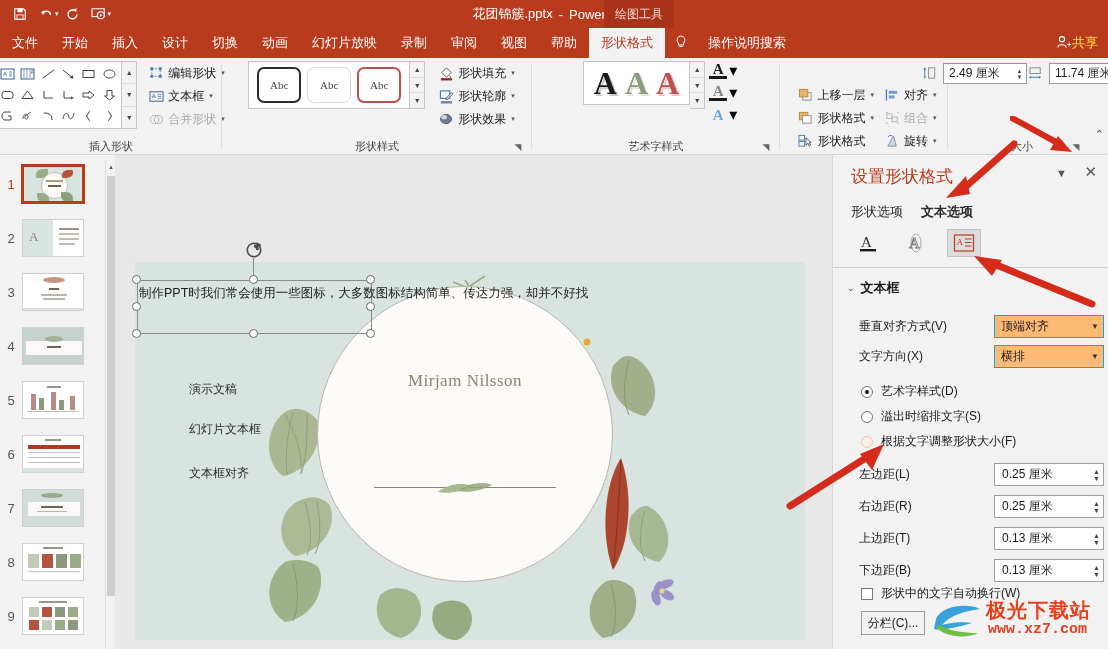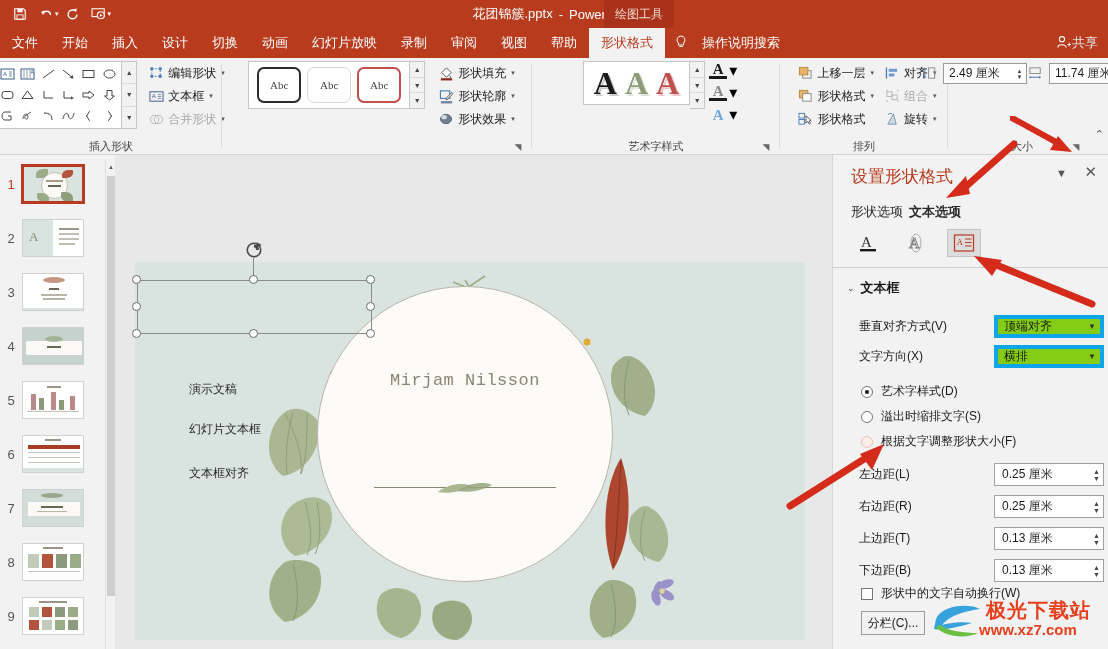--- a/index.html
+++ b/index.html
@@ -54,28 +54,28 @@
   .menubar {
     position: absolute; left: 0; top: 28px; width: 1108px; height: 30px;
     background: #b83b1e; display: flex; align-items: stretch;
   }
   .menu-item {
     padding: 0 12px; display: flex; align-items: center;
     color: #fff; font-size: 13px; white-space: nowrap;
   }
   .menu-item.active { background: #f2f2f2; color: #b83b1e; }
   .tellme {
-    display: flex; align-items: center; gap: 15px; padding: 0 10px;
+    display: flex; align-items: center; gap: 21px; padding: 0 10px;
     color: #fff; font-size: 13px;
   }
   .bulb { font-size: 13px; }
   .share-btn {
     position: absolute; right: 10px; top: 0; height: 30px;
     display: flex; align-items: center; gap: 0;
-    color: #e5e5e5; font-size: 13px;
+    color: #fde047; font-size: 13px;
   }
 
   
   .ribbon {
     position: absolute; left: 0; top: 58px; width: 1108px; height: 97px;
     background: #f2f2f2; border-bottom: 1px solid #d4d4d4;
   }
   .rgroup {
     position: absolute; top: 0; height: 96px;
     display: flex; flex-direction: column; align-items: center;
@@ -209,21 +209,21 @@
     background: #d9e3df; overflow: hidden;
   }
   .slide-inner { position: absolute; inset: 0; }
   .circle-card {
     position: absolute; left: 182px; top: 24px; width: 296px; height: 296px;
     border-radius: 50%; background: #fcfbf7; border: 1px solid #b9b5a8;
   }
   .sub-name {
     position: absolute; left: 0; right: 0; top: 84px; text-align: center;
     font-size: 17px; color: #8b8374; letter-spacing: 0.5px;
-    font-family: Liberation Mono, monospace;
+    font-family: Liberation Serif, serif;
   }
   .main-title {
     position: absolute; left: 0; right: 0; top: 118px; text-align: center;
     font-size: 32px; color: #3d3a33; letter-spacing: 2px;
     font-family: "Liberation Sans","DejaVu Sans",sans-serif;
   }
   .title-rule {
     position: absolute; left: 56px; right: 56px; top: 200px;
     height: 1px; background: #8b8374;
   }
@@ -271,21 +271,21 @@
     position: absolute; left: 18px; top: 10px; font-size: 17px; color: #b83b1e;
     font-family: "Liberation Sans","DejaVu Sans",sans-serif;
   }
   .pane-caret {
     position: absolute; right: 42px; top: 12px; font-size: 11px; color: #555;
   }
   .pane-close {
     position: absolute; right: 12px; top: 8px; font-size: 15px; color: #555;
   }
   .pane-tabs {
-    position: absolute; left: 18px; top: 48px; display: flex; gap: 6px;
+    position: absolute; left: 18px; top: 48px; display: flex; gap: 18px;
   }
   .pane-tab { font-size: 13px; color: #2b2b2b; }
   .pane-tab.active { font-weight: bold; }
   .icon-tabs {
     position: absolute; left: 18px; top: 74px; display: flex; gap: 14px; align-items: center;
   }
   .icon-tab {
     width: 34px; height: 28px; display: flex; align-items: center; justify-content: center;
   }
   .icon-tab.active { background: #dcdcdc; border: 1px solid #c2c2c2; }
@@ -300,21 +300,21 @@
   .sec-head {
     position: absolute; left: 14px; top: 124px;
     display: flex; align-items: center; gap: 6px;
     font-size: 13px; color: #1a1a1a; font-weight: bold;
   }
   .sec-chev { font-size: 9px; color: #444; font-weight: normal; }
 
   .row { position: absolute; left: 26px; display: flex; align-items: center; }
   .row-label { font-size: 12px; color: #1a1a1a; width: 135px; }
   .sel-ctl {
-    width: 110px; height: 23px; background: #84cc16; border: 4px solid #0ea5e9;
+    width: 110px; height: 23px; background: #fdba74; border: 1px solid #0ea5e9;
     display: flex; align-items: center; padding: 0 4px 0 6px;
     font-size: 12px; color: #1a1a1a;
   }
   .sel-caret { margin-left: auto; font-size: 8px; color: #333; }
   .spin-ctl {
     width: 110px; height: 23px; background: #fff; border: 1px solid #a0a0a0;
     display: flex; align-items: center; padding: 0 3px 0 7px;
     font-size: 12px; color: #1a1a1a;
   }
   .spin-arrows {
@@ -350,22 +350,22 @@
   .arrow { position: absolute; pointer-events: none; }
 
   
   .wm { position: absolute; right: 4px; bottom: 2px; width: 176px; height: 52px; }
   .wm-cn {
     position: absolute; left: 58px; top: 2px; font-size: 20px; font-weight: bold;
     color: #e8401f; letter-spacing: 1px;
     font-family: "Liberation Sans","DejaVu Sans",sans-serif;
   }
   .wm-url {
-    position: absolute; left: 51px; top: 26px; font-size: 15px; font-weight: bold;
-    color: #e8401f; font-family: Liberation Sans, sans-serif;
+    position: absolute; left: 60px; top: 26px; font-size: 15px; font-weight: bold;
+    color: #e8401f; font-family: Liberation Mono, monospace;
   }
 </style>
 </head>
 <body>
 
 <div id="app">
 
   <div class="titlebar">
     <div class="qat">
       <div class="qat-btn">
@@ -635,20 +635,21 @@
               <svg width="15" height="15" viewBox="0 0 16 16">
                   <ellipse cx="7.5" cy="7.5" rx="6" ry="5" fill="#6e7e8e" stroke="#4a5a6a" stroke-width=".8"></ellipse>
                   <ellipse cx="5.5" cy="5.5" rx="3" ry="2.2" fill="#cfd8e0"></ellipse>
                 </svg>
             </span>
             <span>形状效果</span>
             <span class="cv">▾</span>
           </div>
         </div>
       </div>
+      <div class="rgroup-label">形状样式</div>
       <div class="dlg-launch" style="right:8px;">◥</div>
       <div class="rgroup-sep" style="right:0;"></div>
     </div>
 
     <div class="rgroup" style="left:532px; width:248px;">
       <div class="rgroup-body" style="padding-left:8px;">
         <div class="sty-frame">
           <div class="wa-gal">
             <div class="wa-A wa1">A</div>
             <div class="wa-A wa2">A</div>
@@ -682,21 +683,21 @@
             <span class="cv">▾</span>
           </div>
         </div>
       </div>
       <div class="rgroup-label">艺术字样式</div>
       <div class="dlg-launch" style="right:8px;">◥</div>
       <div class="rgroup-sep" style="right:0;"></div>
     </div>
 
     <div class="rgroup" style="left:780px; width:168px;">
-      <div class="rgroup-body" style="padding-left:6px;">
+      <div class="rgroup-body" style="padding-left:6px;margin-top:22px;">
         <div class="cmdcol">
           <div class="cmd">
             <span class="ic">
               <svg width="15" height="14" viewBox="0 0 16 15">
                   <rect x="5" y="5" width="9" height="8" fill="none" stroke="#888" stroke-width="1"></rect>
                   <rect x="1.5" y="1.5" width="9" height="8" fill="#e8b468" stroke="#b58a3c" stroke-width="1"></rect>
                 </svg>
             </span>
             <span>上移一层</span>
             <span class="cv">▾</span>
@@ -999,20 +1000,21 @@
           </svg>
         </div>
 
         <div class="slide-note" style="left:54px; top:119px;">演示文稿</div>
         <div class="slide-note" style="left:54px; top:159px;">幻灯片文本框</div>
         <div class="slide-note" style="left:54px; top:203px;">文本框对齐</div>
       </div>
     </div>
 
     <div class="selbox" style="left:22px; top:125px; width:235px; height:54px;"></div>
+    <div class="selbox-text" style="left:24px; top:130px;">制作PPT时我们常会使用一些图标，大多数图标结构简单、传达力强，却并不好找</div>
 
     <div class="rot-stem" style="left:138px; top:103px;"></div>
     <svg class="rot-handle" style="left:130px; top:86px;" width="20" height="20" viewBox="0 0 20 20">
       <circle cx="10" cy="10" r="7.5" fill="none" stroke="#4a4a4a" stroke-width="1.8"></circle>
       <path d="M10 5.5 A4.5 4.5 0 0 1 14 10" fill="none" stroke="#4a4a4a" stroke-width="3"></path>
       <path d="M13 1.5 L18.5 4.5 L13 7.5 Z" fill="#4a4a4a"></path>
     </svg>
 
     <div class="handle" style="left:17px;  top:120px;"></div>
     <div class="handle" style="left:134px; top:120px;"></div>

